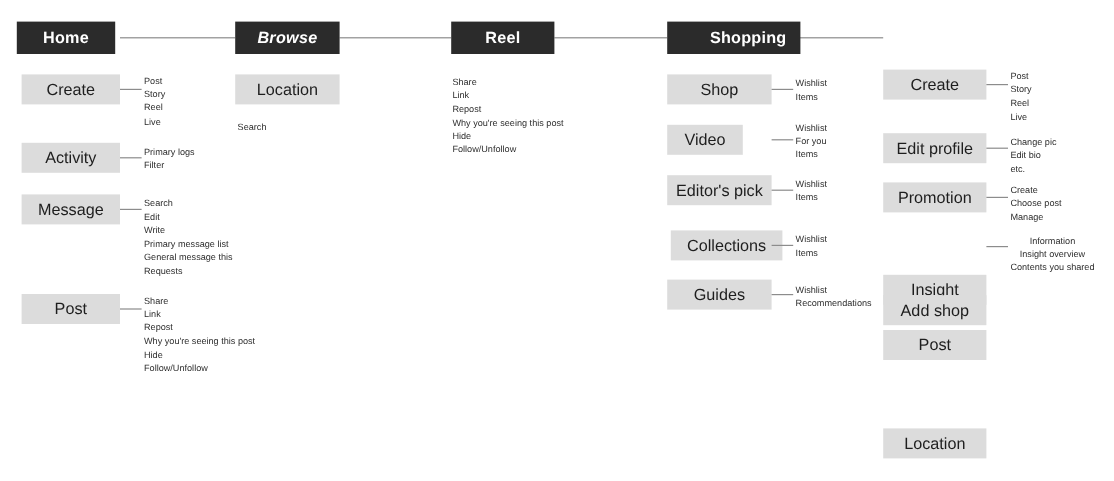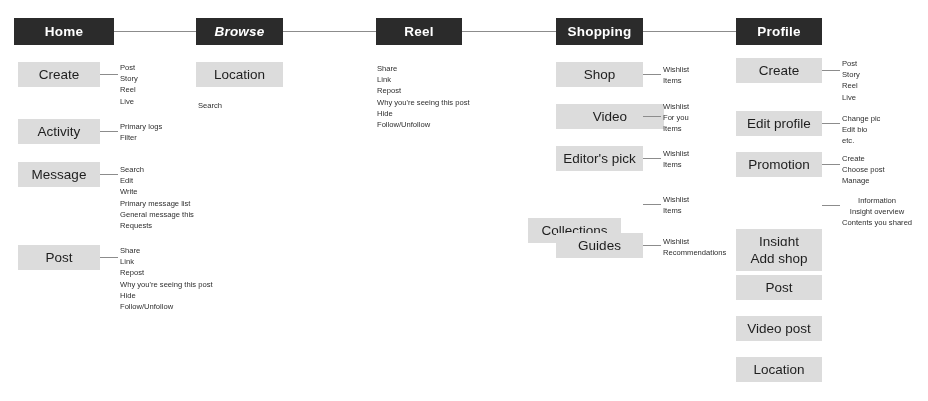--- a/index.html
+++ b/index.html
@@ -83,29 +83,28 @@
 </head>
 <body>
 
 <div id="canvas">
 
   <div class="trunk-line" style="left:100px; width:96px;"></div>
   <div class="trunk-line" style="left:283px; width:93px;"></div>
   <div class="trunk-line" style="left:462px; width:94px;"></div>
   <div class="trunk-line" style="left:643px; width:93px;"></div>
 
-  <div class="header-bar" style="left:14px; top:18px; width:100px;">Home</div>
+  <div class="header-bar" style="left:14px; top:18px; width:82px;">Home</div>
 
   <div class="header-bar" style="left:196px; top:18px; width:87px;font-style:italic;">Browse</div>
 
   <div class="header-bar" style="left:376px; top:18px; width:86px;">Reel</div>
 
-  <div class="header-bar" style="left:556px; top:18px; width:87px;">Shopping</div>
-
-  <div class="header-bar" style="left:736px; top:18px; width:86px;">Profile</div>
+  <div class="header-bar" style="left:556px; top:18px; width:87px;padding-left:24px;">Shopping</div>
+
 
   <div class="node-box" style="left:18px; top:62px; width:82px;">Create</div>
   <div class="connector" style="left:100px; top:74px; width:18px;"></div>
   <div class="sub-list" style="left:120px; top:62px;">
     <div>Post</div>
     <div>Story</div>
     <div>Reel</div>
     <div>Live</div>
   </div>
 
@@ -150,36 +149,36 @@
     <div>Follow/Unfollow</div>
   </div>
 
   <div class="node-box" style="left:556px; top:62px; width:87px;">Shop</div>
   <div class="connector" style="left:643px; top:74px; width:18px;"></div>
   <div class="sub-list" style="left:663px; top:64px;">
     <div>Wishlist</div>
     <div>Items</div>
   </div>
 
-  <div class="node-box" style="left:556px; top:104px; width:108px;">Video</div>
+  <div class="node-box" style="left:556px; top:104px; width:63px;">Video</div>
   <div class="connector" style="left:643px; top:116px; width:18px;"></div>
   <div class="sub-list" style="left:663px; top:101px;">
     <div>Wishlist</div>
     <div>For you</div>
     <div>Items</div>
   </div>
 
   <div class="node-box" style="left:556px; top:146px; width:87px;">Editor's pick</div>
   <div class="connector" style="left:643px; top:158px; width:18px;"></div>
   <div class="sub-list" style="left:663px; top:148px;">
     <div>Wishlist</div>
     <div>Items</div>
   </div>
 
-  <div class="node-box" style="left:528px; top:192px; width:93px;margin-top:26px;">Collections</div>
+  <div class="node-box" style="left:559px; top:192px; width:93px;">Collections</div>
   <div class="connector" style="left:643px; top:204px; width:18px;"></div>
   <div class="sub-list" style="left:663px; top:194px;">
     <div>Wishlist</div>
     <div>Items</div>
   </div>
 
   <div class="node-box" style="left:556px; top:233px; width:87px;">Guides</div>
   <div class="connector" style="left:643px; top:245px; width:18px;"></div>
   <div class="sub-list" style="left:663px; top:236px;">
     <div>Wishlist</div>
@@ -216,17 +215,16 @@
   <div class="sub-list" style="left:842px; top:195px;text-align:center;">
     <div>Information</div>
     <div>Insight overview</div>
     <div>Contents you shared</div>
   </div>
 
   <div class="node-box" style="left:736px; top:234px; width:86px;margin-top:12px;">Add shop</div>
 
   <div class="node-box" style="left:736px; top:275px; width:86px;">Post</div>
 
-  <div class="node-box" style="left:736px; top:316px; width:86px;">Video post</div>
 
   <div class="node-box" style="left:736px; top:357px; width:86px;">Location</div>
 
 </div>
 
 </body></html>

